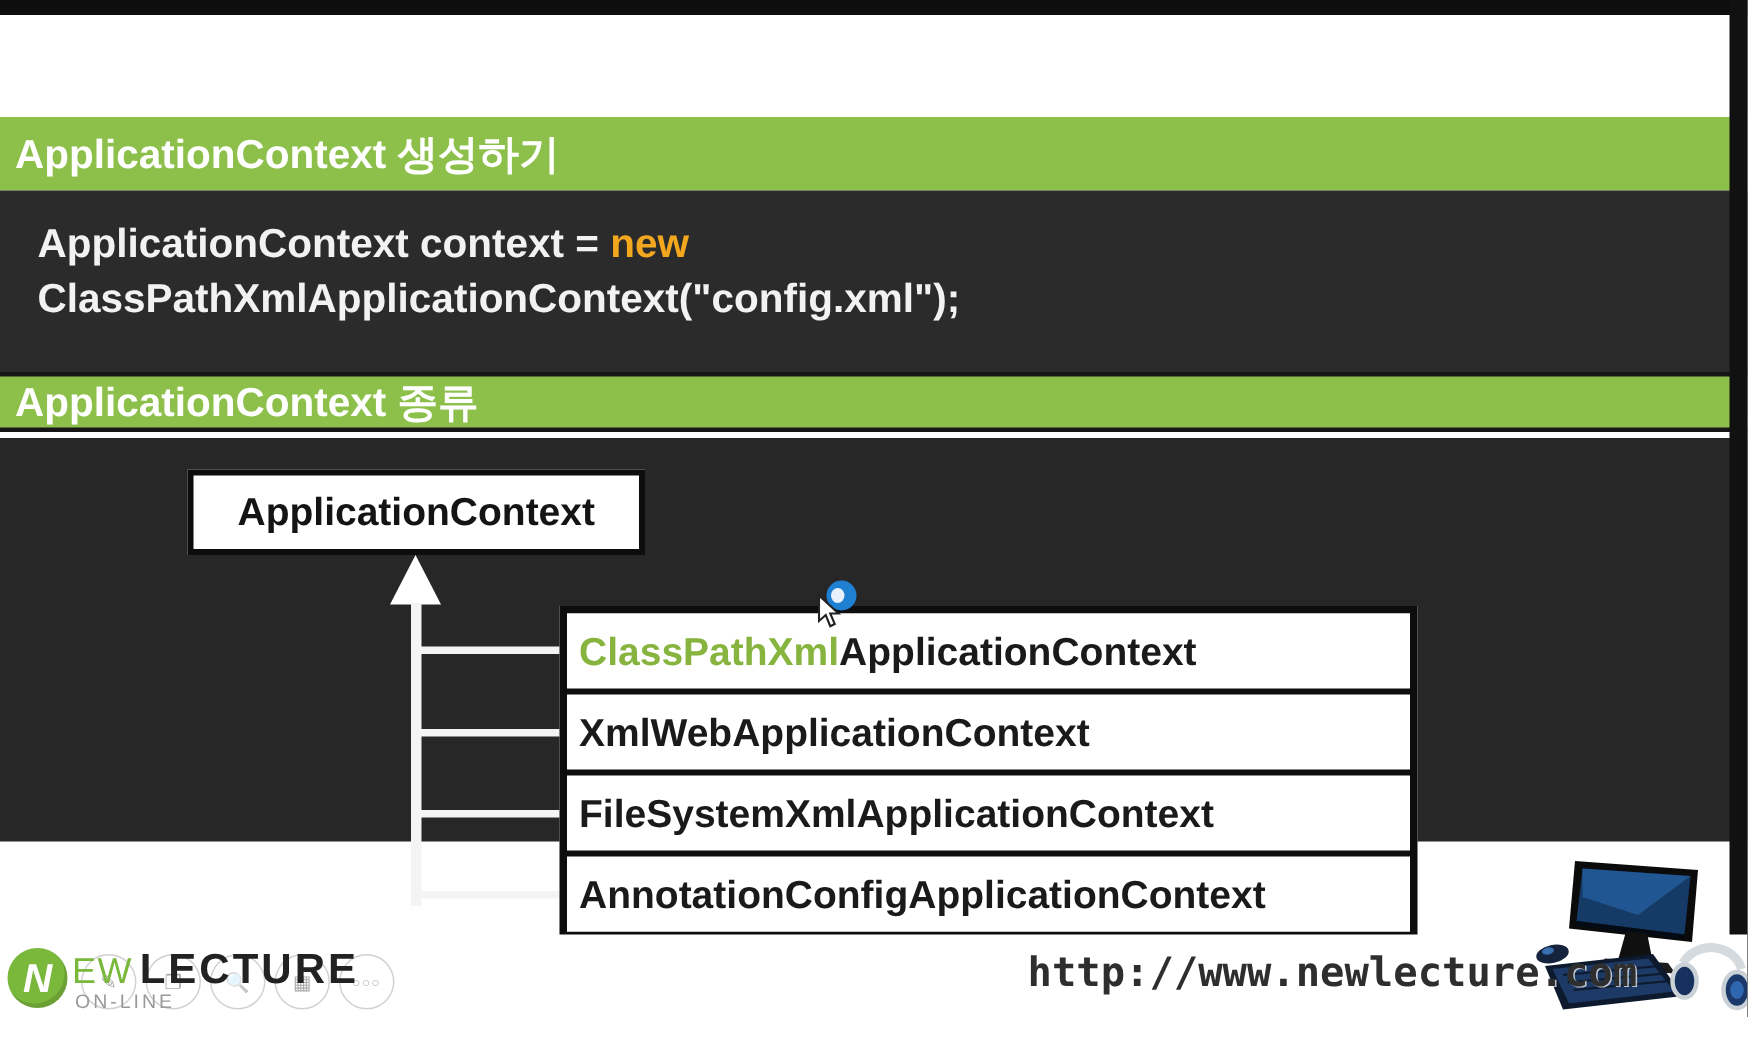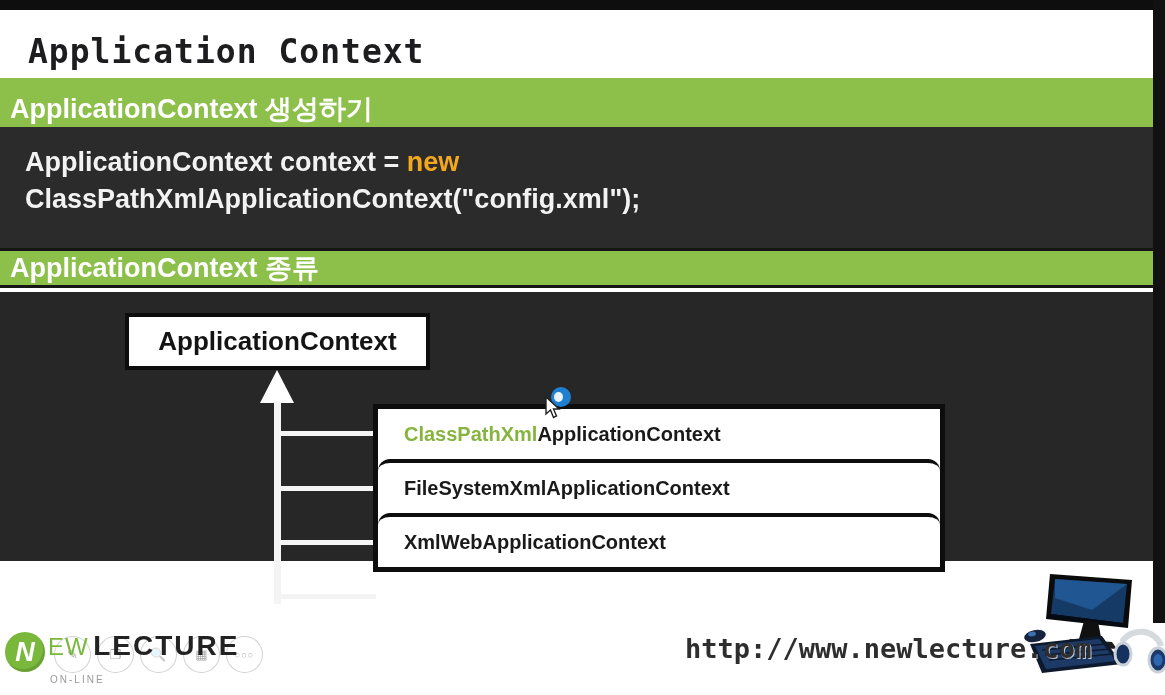--- a/index.html
+++ b/index.html
@@ -12,21 +12,21 @@
 
   
   #title-band{position:absolute;left:0;top:10px;width:1165px;height:68px;background:#ffffff;}
   #page-title{position:absolute;left:28px;top:22px;font-family:"DejaVu Sans Mono",monospace;
               font-weight:bold;font-size:33px;letter-spacing:1px;color:#1d1d1f;}
 
   
   .banner{position:absolute;left:0;width:1165px;background:#8dc04a;color:#ffffff;
           font-weight:bold;font-size:27px;display:flex;align-items:center;box-sizing:border-box;
           padding-left:10px;}
-  #banner1{top:78px;height:49px;align-items:flex-end;}
+  #banner1{top:78px;height:49px;}
   #banner2{top:248px;height:40px;border-top:3px solid #161616;border-bottom:3px solid #161616;}
 
   
   #code-area{position:absolute;left:0;top:127px;width:1165px;height:150px;background:#2b2b2b;
              box-sizing:border-box;padding:17px 0 0 25px;}
   .code-line{color:#f2f2f2;font-weight:bold;font-size:27px;line-height:37px;white-space:pre;}
   .kw{color:#f2a71e;}
 
   
   #diagram{position:absolute;left:0;top:292px;width:1165px;height:269px;background:#272727;}
@@ -35,65 +35,62 @@
               justify-content:center;font-weight:bold;font-size:26px;color:#141414;}
   #arrow-head{position:absolute;left:260px;top:78px;width:0;height:0;
               border-left:17px solid transparent;border-right:17px solid transparent;
               border-bottom:33px solid #ffffff;}
   #trunk{position:absolute;left:274px;top:110px;width:7px;height:202px;background:#f4f4f4;}
   .branch{position:absolute;left:277px;width:99px;height:5px;background:#f4f4f4;}
   #branch-0{top:139px;} #branch-1{top:194px;} #branch-2{top:248px;} #branch-3{top:302px;}
 
   #child-stack{position:absolute;left:373px;top:112px;width:572px;background:#ffffff;
                border:5px solid #0d0d0d;box-sizing:border-box;}
-  .child-row{height:50px;line-height:50px;padding-left:26px;background:#ffffff;
-             font-weight:bold;font-size:20px;color:#1a1a1a;white-space:nowrap;overflow:hidden;border-radius:12px;}
+  .child-row{height:50px;line-height:50px;padding-left:8px;background:#ffffff;
+             font-weight:bold;font-size:26px;color:#1a1a1a;white-space:nowrap;overflow:hidden;}
   .child-row + .child-row{border-top:4px solid #0d0d0d;}
   .hl{color:#86b43e;}
 
   
   #busy-spinner{position:absolute;left:551px;top:387px;width:20px;height:20px;border-radius:50%;
                 background:#1f7fd0;z-index:8;}
   #busy-spinner::after{content:"";position:absolute;left:3px;top:5px;width:9px;height:10px;
                 border-radius:50%;background:#e9f2fb;}
   #mouse-cursor{position:absolute;left:545px;top:396px;z-index:9;}
 
   
   #footer{position:absolute;left:0;top:623px;width:1165px;height:72px;background:#ffffff;}
   #logo{position:absolute;left:5px;top:9px;display:flex;align-items:flex-start;z-index:3;}
   #logo-circle{width:40px;height:40px;border-radius:50%;background:#7ab83c;color:#ffffff;
                font-weight:bold;font-style:italic;font-size:27px;display:flex;align-items:center;
                justify-content:center;box-shadow:inset -2px -3px 0 rgba(0,0,0,0.12);}
   #logo-text{margin-left:3px;line-height:1;}
   #logo-ew{font-weight:normal;font-size:24px;color:#7ab83c;letter-spacing:1px;}
   #logo-lecture{font-weight:bold;font-size:28px;color:#222;letter-spacing:2px;}
-  #logo-online{font-size:10px;color:#9a9a9a;letter-spacing:2px;margin-top:15px;margin-left:2px;}
+  #logo-online{font-size:13px;color:#9a9a9a;letter-spacing:2px;margin-top:1px;margin-left:2px;}
 
   #toolbar{position:absolute;left:54px;top:13px;display:flex;gap:6px;z-index:2;}
   .tool-btn{width:35px;height:35px;border-radius:50%;border:1px solid rgba(0,0,0,0.18);
             color:rgba(0,0,0,0.35);display:flex;align-items:center;justify-content:center;
             font-size:13px;background:rgba(255,255,255,0.4);}
   .tool-btn:last-child{font-size:9px;letter-spacing:1px;}
 
   #site-url{position:absolute;left:685px;top:10px;font-family:"DejaVu Sans Mono",monospace;
             font-weight:bold;font-size:27px;letter-spacing:0px;color:#2e2e2e;z-index:4;
             text-shadow:1px 1px 0 rgba(255,255,255,0.7);}
   #computer-art{position:absolute;left:1022px;top:-53px;z-index:3;}
 </style>
 </head>
 <body>
 
 <div id="stage">
 
   <div id="top-bar"></div>
   <div id="right-bar"></div>
 
-  <div id="title-band">
-    <div id="page-title">Application Context</div>
-  </div>
 
   <div id="banner1" class="banner">
     <span>ApplicationContext 생성하기</span>
   </div>
 
   <div id="code-area">
     <div class="code-line"><span>ApplicationContext context = </span><span class="kw">new</span></div>
     <div class="code-line">ClassPathXmlApplicationContext("config.xml");</div>
   </div>
 
@@ -105,22 +102,23 @@
     <div id="parent-box">ApplicationContext</div>
     <div id="arrow-head"></div>
     <div id="trunk"></div>
     <div id="branch-0" class="branch"></div>
     <div id="branch-1" class="branch"></div>
     <div id="branch-2" class="branch"></div>
     <div id="branch-3" class="branch"></div>
 
     <div id="child-stack">
       <div class="child-row"><span class="hl">ClassPathXml</span><span>ApplicationContext</span></div>
+      <div class="child-row"><span class="hl"></span><span>XmlWebApplicationContext</span></div>
       <div class="child-row"><span class="hl"></span><span>FileSystemXmlApplicationContext</span></div>
-      <div class="child-row"><span class="hl"></span><span>XmlWebApplicationContext</span></div>
+      <div class="child-row"><span class="hl"></span><span>AnnotationConfigApplicationContext</span></div>
     </div>
   </div>
 
   <div id="busy-spinner"></div>
   <svg id="mouse-cursor" width="18" height="24" viewBox="0 0 18 24">
     <polygon points="1,1 1,18 5.5,14 8.5,21.5 11.5,20 8.5,13 14,13" fill="#ffffff" stroke="#222" stroke-width="1.4"></polygon>
   </svg>
 
   <div id="footer">
     <div id="toolbar">

